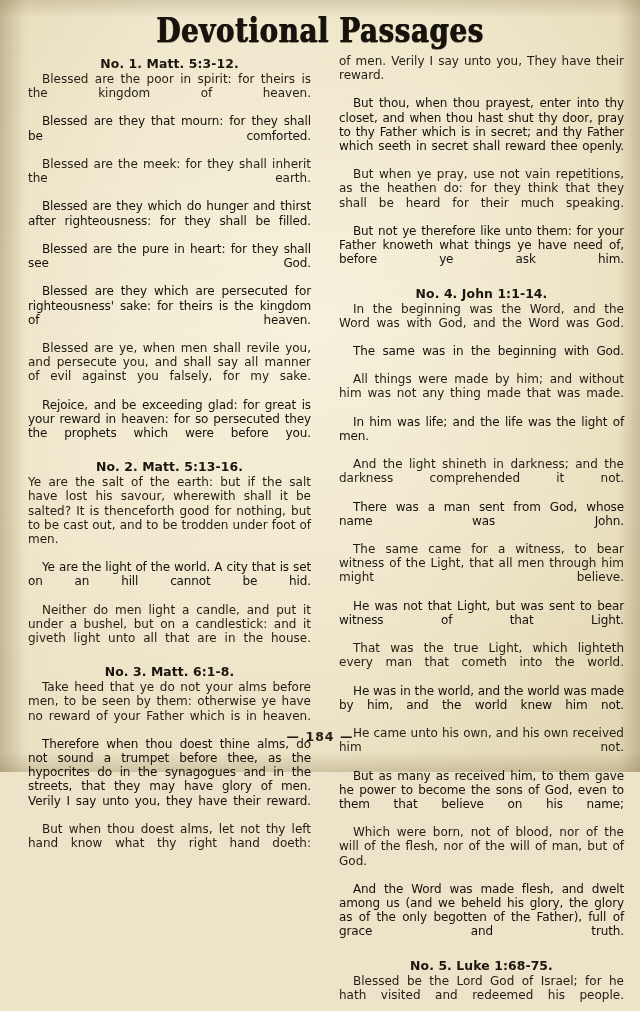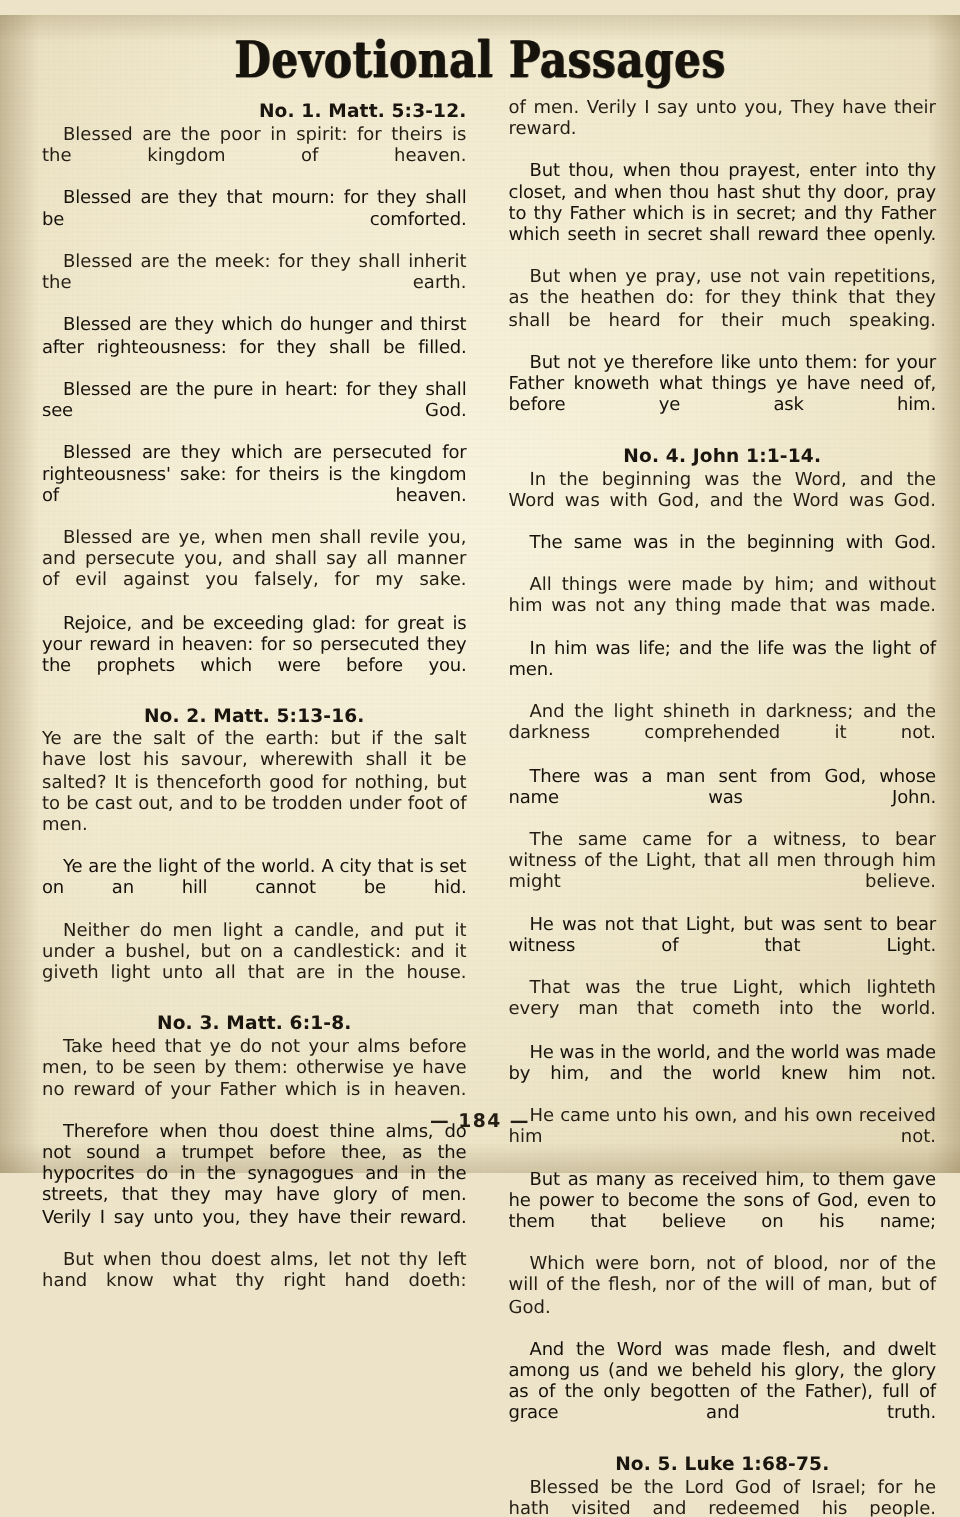--- a/index.html
+++ b/index.html
@@ -22,21 +22,20 @@
     height: 772px;
     box-sizing: border-box;
     background:
       radial-gradient(ellipse 120% 90% at 48% 42%,
         rgba(255,252,236,0.55) 0%,
         rgba(246,238,212,0.22) 45%,
         rgba(196,180,138,0.16) 78%,
         rgba(150,132,92,0.30) 100%),
       linear-gradient(100deg, #e9dfc0 0%, #f0e8cd 22%, #efe7cb 58%, #e6dbb9 100%);
     color: #1d1812;
-    margin-top: 10px;
   }
   
   .grain {
     position: absolute;
     inset: 0;
     pointer-events: none;
     opacity: .30;
     background-image:
       repeating-linear-gradient(0deg, rgba(120,100,62,.055) 0px, rgba(120,100,62,.055) 1px, rgba(0,0,0,0) 1px, rgba(0,0,0,0) 3px),
       repeating-linear-gradient(90deg, rgba(120,100,62,.04) 0px, rgba(120,100,62,.04) 1px, rgba(0,0,0,0) 1px, rgba(0,0,0,0) 4px);
@@ -104,21 +103,21 @@
     font-family: "DejaVu Sans", "Liberation Sans", sans-serif;
     font-weight: 700;
     font-size: 12.4px;
     line-height: 15px;
     letter-spacing: .1px;
     margin: 6px 0 1px 0;
     color: #1a150e;
     white-space: nowrap;
   }
   .sec-head.tight { margin-top: 5px; }
-  .sec-head.first { margin-top: 2px; text-align: right; }
+  .sec-head.first { margin-top: 2px; }
 
   
   p.v {
     margin: 0;
     font-family: "DejaVu Sans", "Liberation Sans", sans-serif;
     font-size: 12px;
     line-height: 14.15px;
     text-align: justify;
     text-justify: inter-word;
     text-indent: 14px;

